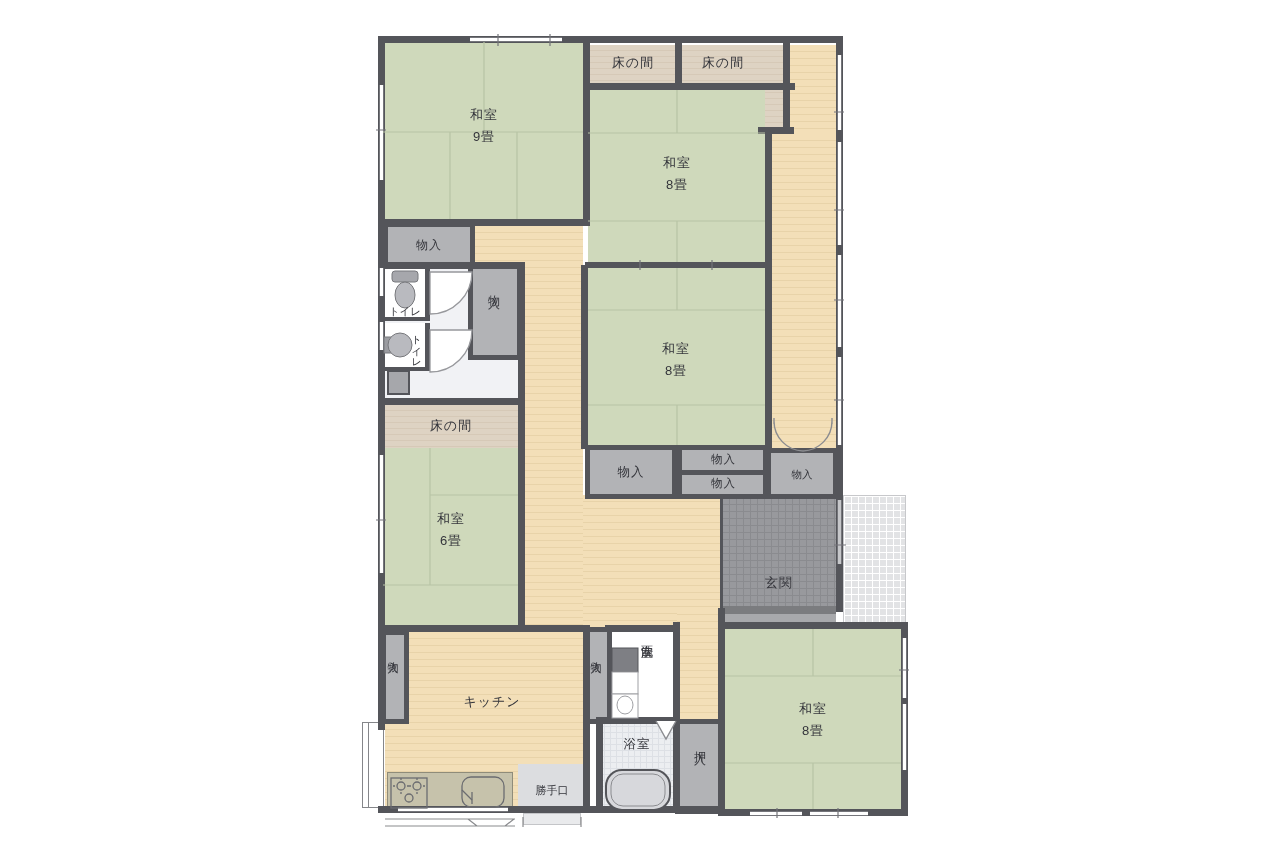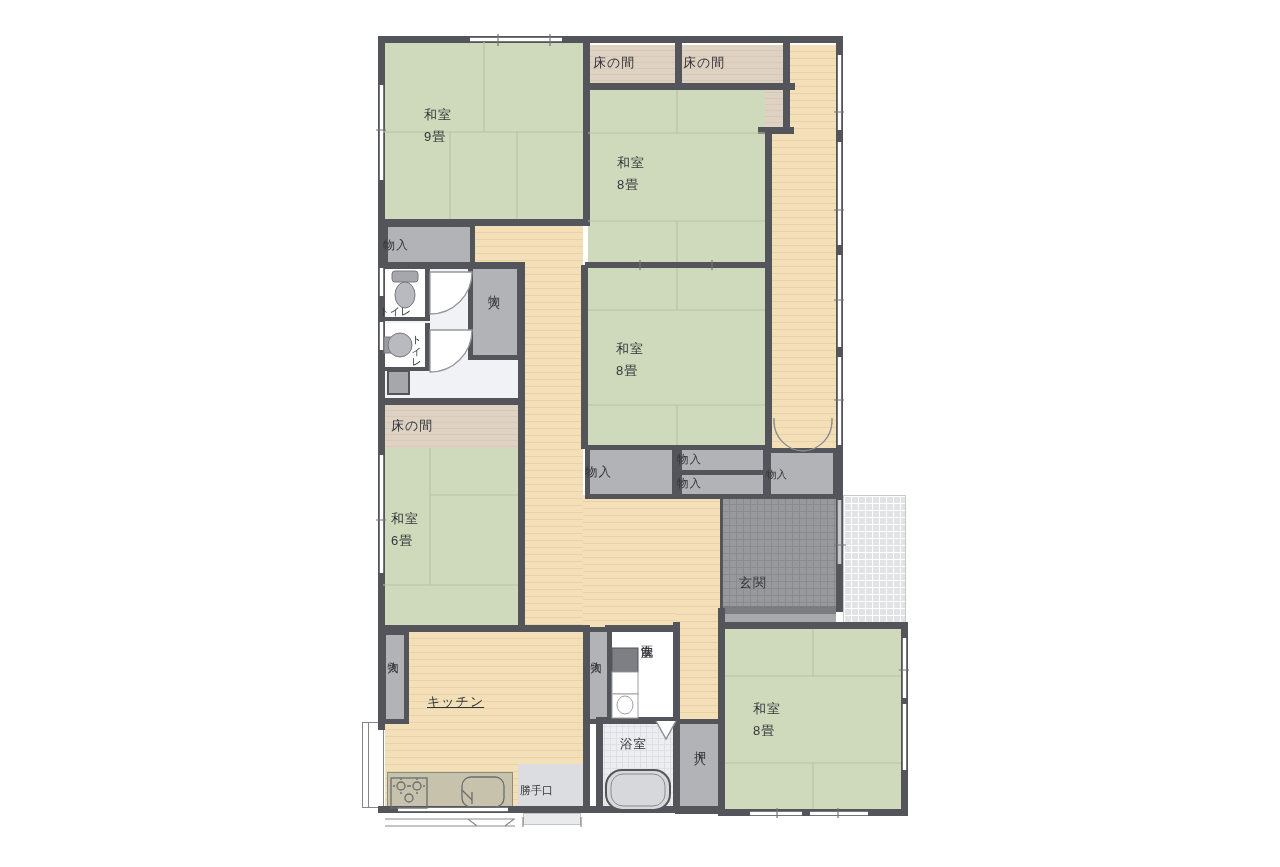--- a/index.html
+++ b/index.html
@@ -17,21 +17,21 @@
     background-image:linear-gradient(#ffffff 1px,transparent 1px),linear-gradient(90deg,#ffffff 1px,transparent 1px);
     background-size:7px 7px;border:1px solid #c7c8cb;box-sizing:border-box;}
   .bath-tile{background-color:#eceef1;
     background-image:linear-gradient(#dde0e5 1px,transparent 1px),linear-gradient(90deg,#dde0e5 1px,transparent 1px);
     background-size:6px 6px;}
   .whiteroom{background:#ffffff;}
   .hallwhite{background:#f1f2f5;}
   .wall{position:absolute;background:var(--wall);}
   .winv{position:absolute;background:#fff;border-left:1px solid #74757a;border-right:1px solid #74757a;box-sizing:border-box;}
   .winh{position:absolute;background:#fff;border-top:1px solid #74757a;border-bottom:1px solid #74757a;box-sizing:border-box;}
-  .label{position:absolute;color:#34353b;font-size:13px;letter-spacing:1px;line-height:22px;z-index:30;white-space:nowrap;}
+  .label{position:absolute;color:#34353b;font-size:13px;letter-spacing:1px;text-align:center;line-height:22px;z-index:30;white-space:nowrap;}
   .vtext{writing-mode:vertical-rl;text-orientation:upright;letter-spacing:2px;line-height:14px;}
   svg.overlay{position:absolute;left:0;top:0;z-index:25;pointer-events:none;}
   .steps{position:absolute;z-index:6;}
 </style>
 </head>
 <body>
 
 <div id="stage">
 
   <div class="floor tatami" style="left:383px;top:42px;width:200px;height:180px;"></div>
@@ -171,24 +171,24 @@
   <div class="label" style="left:616px;top:338px;width:120px;">
     <span style="display:block">和室</span>
       <span style="display:block">8畳</span>
   </div>
   <div class="label" style="left:585px;top:461px;width:92px;font-size:12.5px;">物入</div>
   <div class="label" style="left:677px;top:449px;width:93px;font-size:11.5px;line-height:20px;">物入</div>
   <div class="label" style="left:677px;top:473px;width:93px;font-size:11.5px;line-height:20px;">物入</div>
   <div class="label" style="left:766px;top:463px;width:72px;font-size:10.5px;letter-spacing:0;">物入</div>
   <div class="label" style="left:739px;top:572px;width:80px;">玄関</div>
   <div class="label vtext" style="left:386px;top:653px;font-size:11px;letter-spacing:0;">物入</div>
-  <div class="label" style="left:427px;top:691px;width:130px;text-decoration:underline;">キッチン</div>
+  <div class="label" style="left:427px;top:691px;width:130px;">キッチン</div>
   <div class="label vtext" style="left:589px;top:653px;font-size:11px;letter-spacing:0;">物入</div>
   <div class="label vtext" style="left:640px;top:636px;font-size:12px;letter-spacing:0;">洗面室</div>
-  <div class="label" style="left:620px;top:733px;width:76px;font-size:12.5px;">浴室</div>
+  <div class="label" style="left:599px;top:733px;width:76px;font-size:12.5px;">浴室</div>
   <div class="label" style="left:520px;top:779px;width:64px;font-size:11px;letter-spacing:0;">勝手口</div>
   <div class="label vtext" style="left:693px;top:741px;font-size:12px;">押入</div>
   <div class="label" style="left:753px;top:698px;width:120px;">
     <span style="display:block">和室</span>
       <span style="display:block">8畳</span>
   </div>
 
 <div class="wall" style="left: 378px; top: 36px; width: 465px; height: 7px; z-index: 10;"></div>
     <div class="wall" style="left: 378px; top: 36px; width: 7px; height: 694px; z-index: 10;"></div>
     <div class="wall" style="left: 836px; top: 36px; width: 7px; height: 465px; z-index: 10;"></div>

